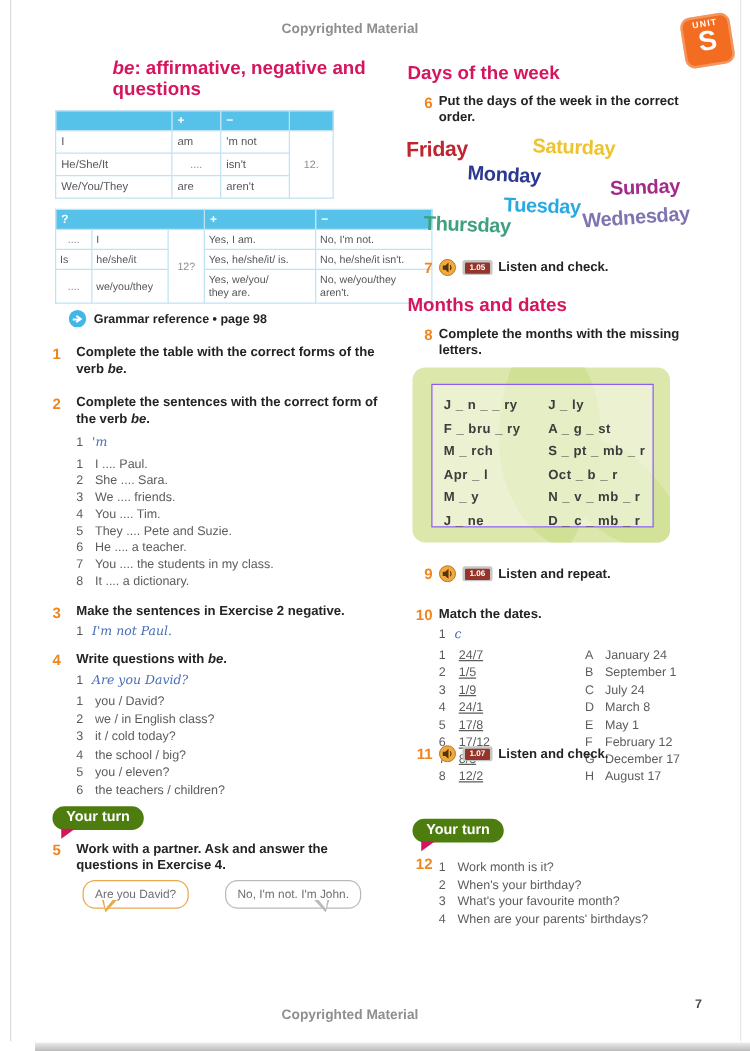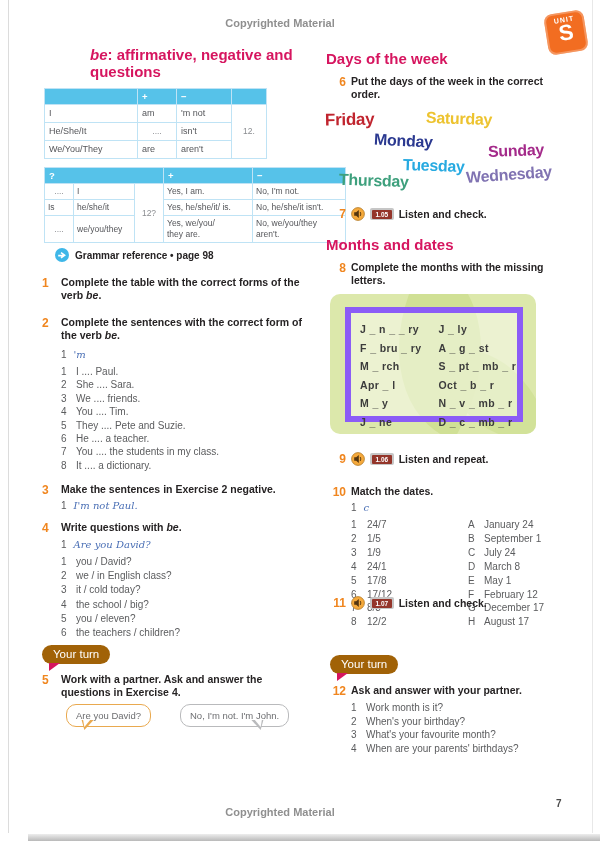--- a/index.html
+++ b/index.html
@@ -38,21 +38,21 @@
   td{border:1px solid #bfe3f5;padding:3px 4px;background:#fff;line-height:11px;}
   tr.head td{background:#56c2e9;color:#fff;font-weight:bold;font-size:9.5px;padding:2px 4px;}
   td.note{color:#8a8c90;text-align:center;font-size:8.5px;}
   .t2 td{font-size:8.5px;padding:2px 3px;}
   .t2 td.ans{white-space:pre;overflow:hidden;}
 
   
   .gref{display:flex;align-items:center;gap:6px;font-weight:bold;color:#262324;font-size:10px;}
 
   
-  .yourturn{position:absolute;background:#a16207;color:#fff;font-weight:normal;font-size:11.5px;
+  .yourturn{position:absolute;background:#4d7c0f;color:#fff;font-weight:bold;font-size:11.5px;
         padding:3px 11px 4px;border-radius:10px;}
   .yourturn::after{content:"";position:absolute;left:7px;bottom:-7px;width:0;height:0;
         border-left:11px solid #d6155f;border-bottom:8px solid transparent;}
 
   
   .bubble{position:absolute;border:1.5px solid;border-radius:10px;padding:5px 9px;
         font-size:9.5px;color:#6d6e71;background:#fff;}
   .bubble::before{content:"";position:absolute;bottom:-10px;border:6px solid transparent;
         border-top-width:10px;transform:skewX(-18deg);}
   .bubble::after{content:"";position:absolute;bottom:-5px;border:4px solid transparent;
@@ -70,28 +70,28 @@
   .track{background:#c6c6c6;border-radius:2px;padding:1.5px;display:inline-block;line-height:0;}
   .track b{display:inline-block;background:#94352a;color:#fff;font-size:6.5px;font-weight:bold;
         padding:1px 4px;border-radius:1px;line-height:7px;font-family:"Liberation Sans",sans-serif;}
 
   
   .monthsbox{position:absolute;left:330px;top:294px;width:206px;height:140px;background:#dce8ab;
         border-radius:10px;overflow:hidden;}
   .leaf{position:absolute;background:#d0e095;}
   .leaf.l1{left:55px;top:-20px;width:110px;height:150px;border-radius:0 90% 0 90%;transform:rotate(28deg);}
   .leaf.l2{left:120px;top:45px;width:85px;height:110px;border-radius:0 90% 0 90%;transform:rotate(-18deg);opacity:.8;}
-  .monthsinner{position:absolute;left:15px;top:13px;right:13px;bottom:12px;border:6px solid #8b5cf6;
+  .monthsinner{position:absolute;left:15px;top:13px;right:13px;bottom:12px;border:1px solid #8b5cf6;
         background:rgba(255,255,255,0.45);display:flex;padding:7px 0 0 9px;box-sizing:border-box;}
   .mcol{width:50%;font-weight:bold;font-size:10.5px;color:#3c3c3c;line-height:18.5px;letter-spacing:.4px;}
 
   
   .mrow{display:flex;font-size:10px;line-height:13.9px;color:#5b5c5e;}
   .mrow .mn{width:16px;flex:none;}
-  .mrow .md{width:101px;flex:none;}
+  .mrow .md{width:101px;flex:none;text-decoration:underline;}
   .mrow .ml{width:16px;flex:none;}
 </style>
 </head>
 <body>
 
 <div class="page">
 
   <div class="edge" style="left:8px;"></div>
   <div class="edge" style="left:592px;background:#e8e8e8;"></div>
   <div class="bottom-strip"></div>
@@ -425,21 +425,20 @@
       <span class="track"><b>1.07</b></span>
       <span class="extitle">Listen and check.</span>
     </div>
   </div>
 
   <div class="yourturn" style="left:330px;top:655px;">Your turn</div>
 
   <div class="ex abs" style="left:326px;top:684px;width:258px;">
     <span class="exnum r">12</span>
     <div style="width:232px;">
-      <div class="extitle">Ask and answer with your partner.</div>
       <div class="list" style="margin-top:4px;">
         <div class="item" style="line-height:13.6px;">
             <span class="inum">1</span>
             <span>Work month is it?</span>
           </div>
         <div class="item" style="line-height:13.6px;">
             <span class="inum">2</span>
             <span>When's your birthday?</span>
           </div>
         <div class="item" style="line-height:13.6px;">

